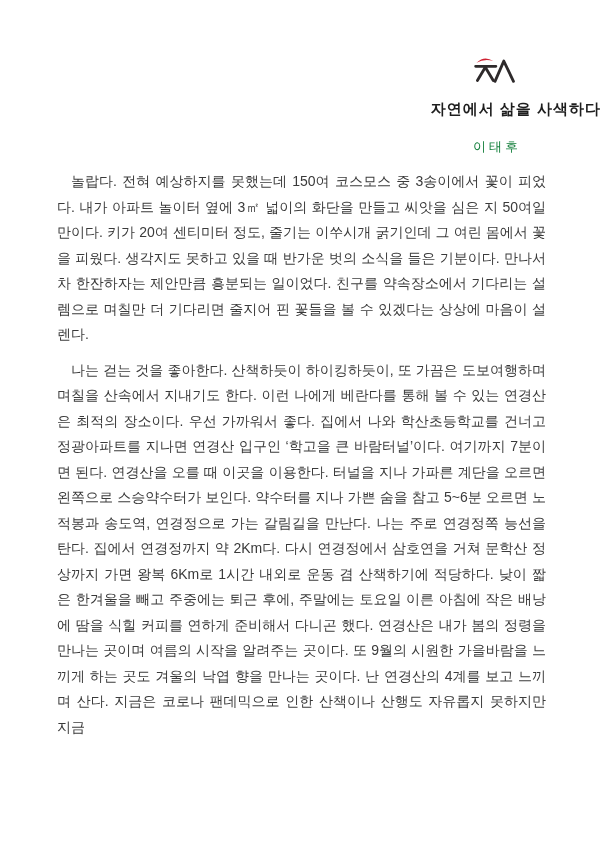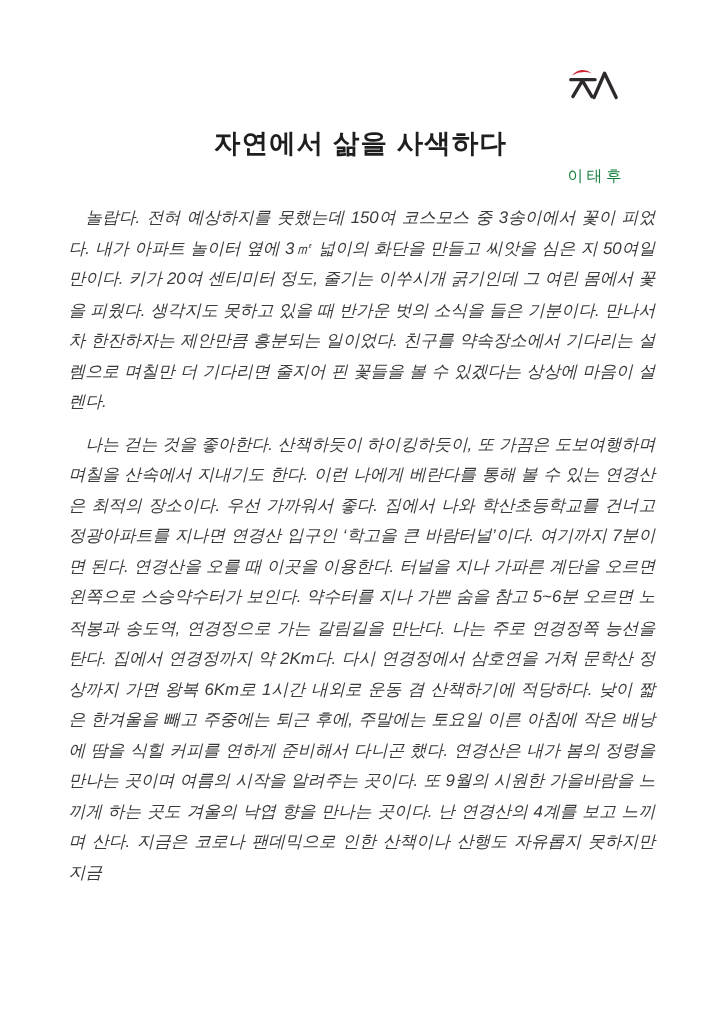--- a/index.html
+++ b/index.html
@@ -20,22 +20,22 @@
     top: 54px;
     left: 473px;
     width: 44px;
     height: 30px;
   }
   .doc-title {
     position: absolute;
     top: 90px;
     left: 0;
     width: 100%;
-    text-align: center;
-    font-size: 22px;
+    text-align: right;
+    font-size: 15px;
     font-weight: 700;
     letter-spacing: 1px;
     color: #1e1e1e;
   }
   .doc-author {
     position: absolute;
     top: 138px;
     right: 80px;
     font-size: 13px;
     letter-spacing: 3px;
@@ -44,21 +44,20 @@
   .doc-body {
     position: absolute;
     top: 169px;
     left: 57px;
     width: 489px;
     font-size: 14px;
     line-height: 25.5px;
     color: #3a3a3a;
     text-align: justify;
     word-break: break-all;
-    font-style: italic;
   }
   .doc-body p {
     margin: 0;
     text-indent: 14px;
   }
   .doc-body p + p {
     margin-top: 10px;
   }
   .logo .mark { fill: none; stroke: var(--mark-color, #2e2a2b); }
   .logo .accent { fill: var(--accent-color, #cf2233); }

